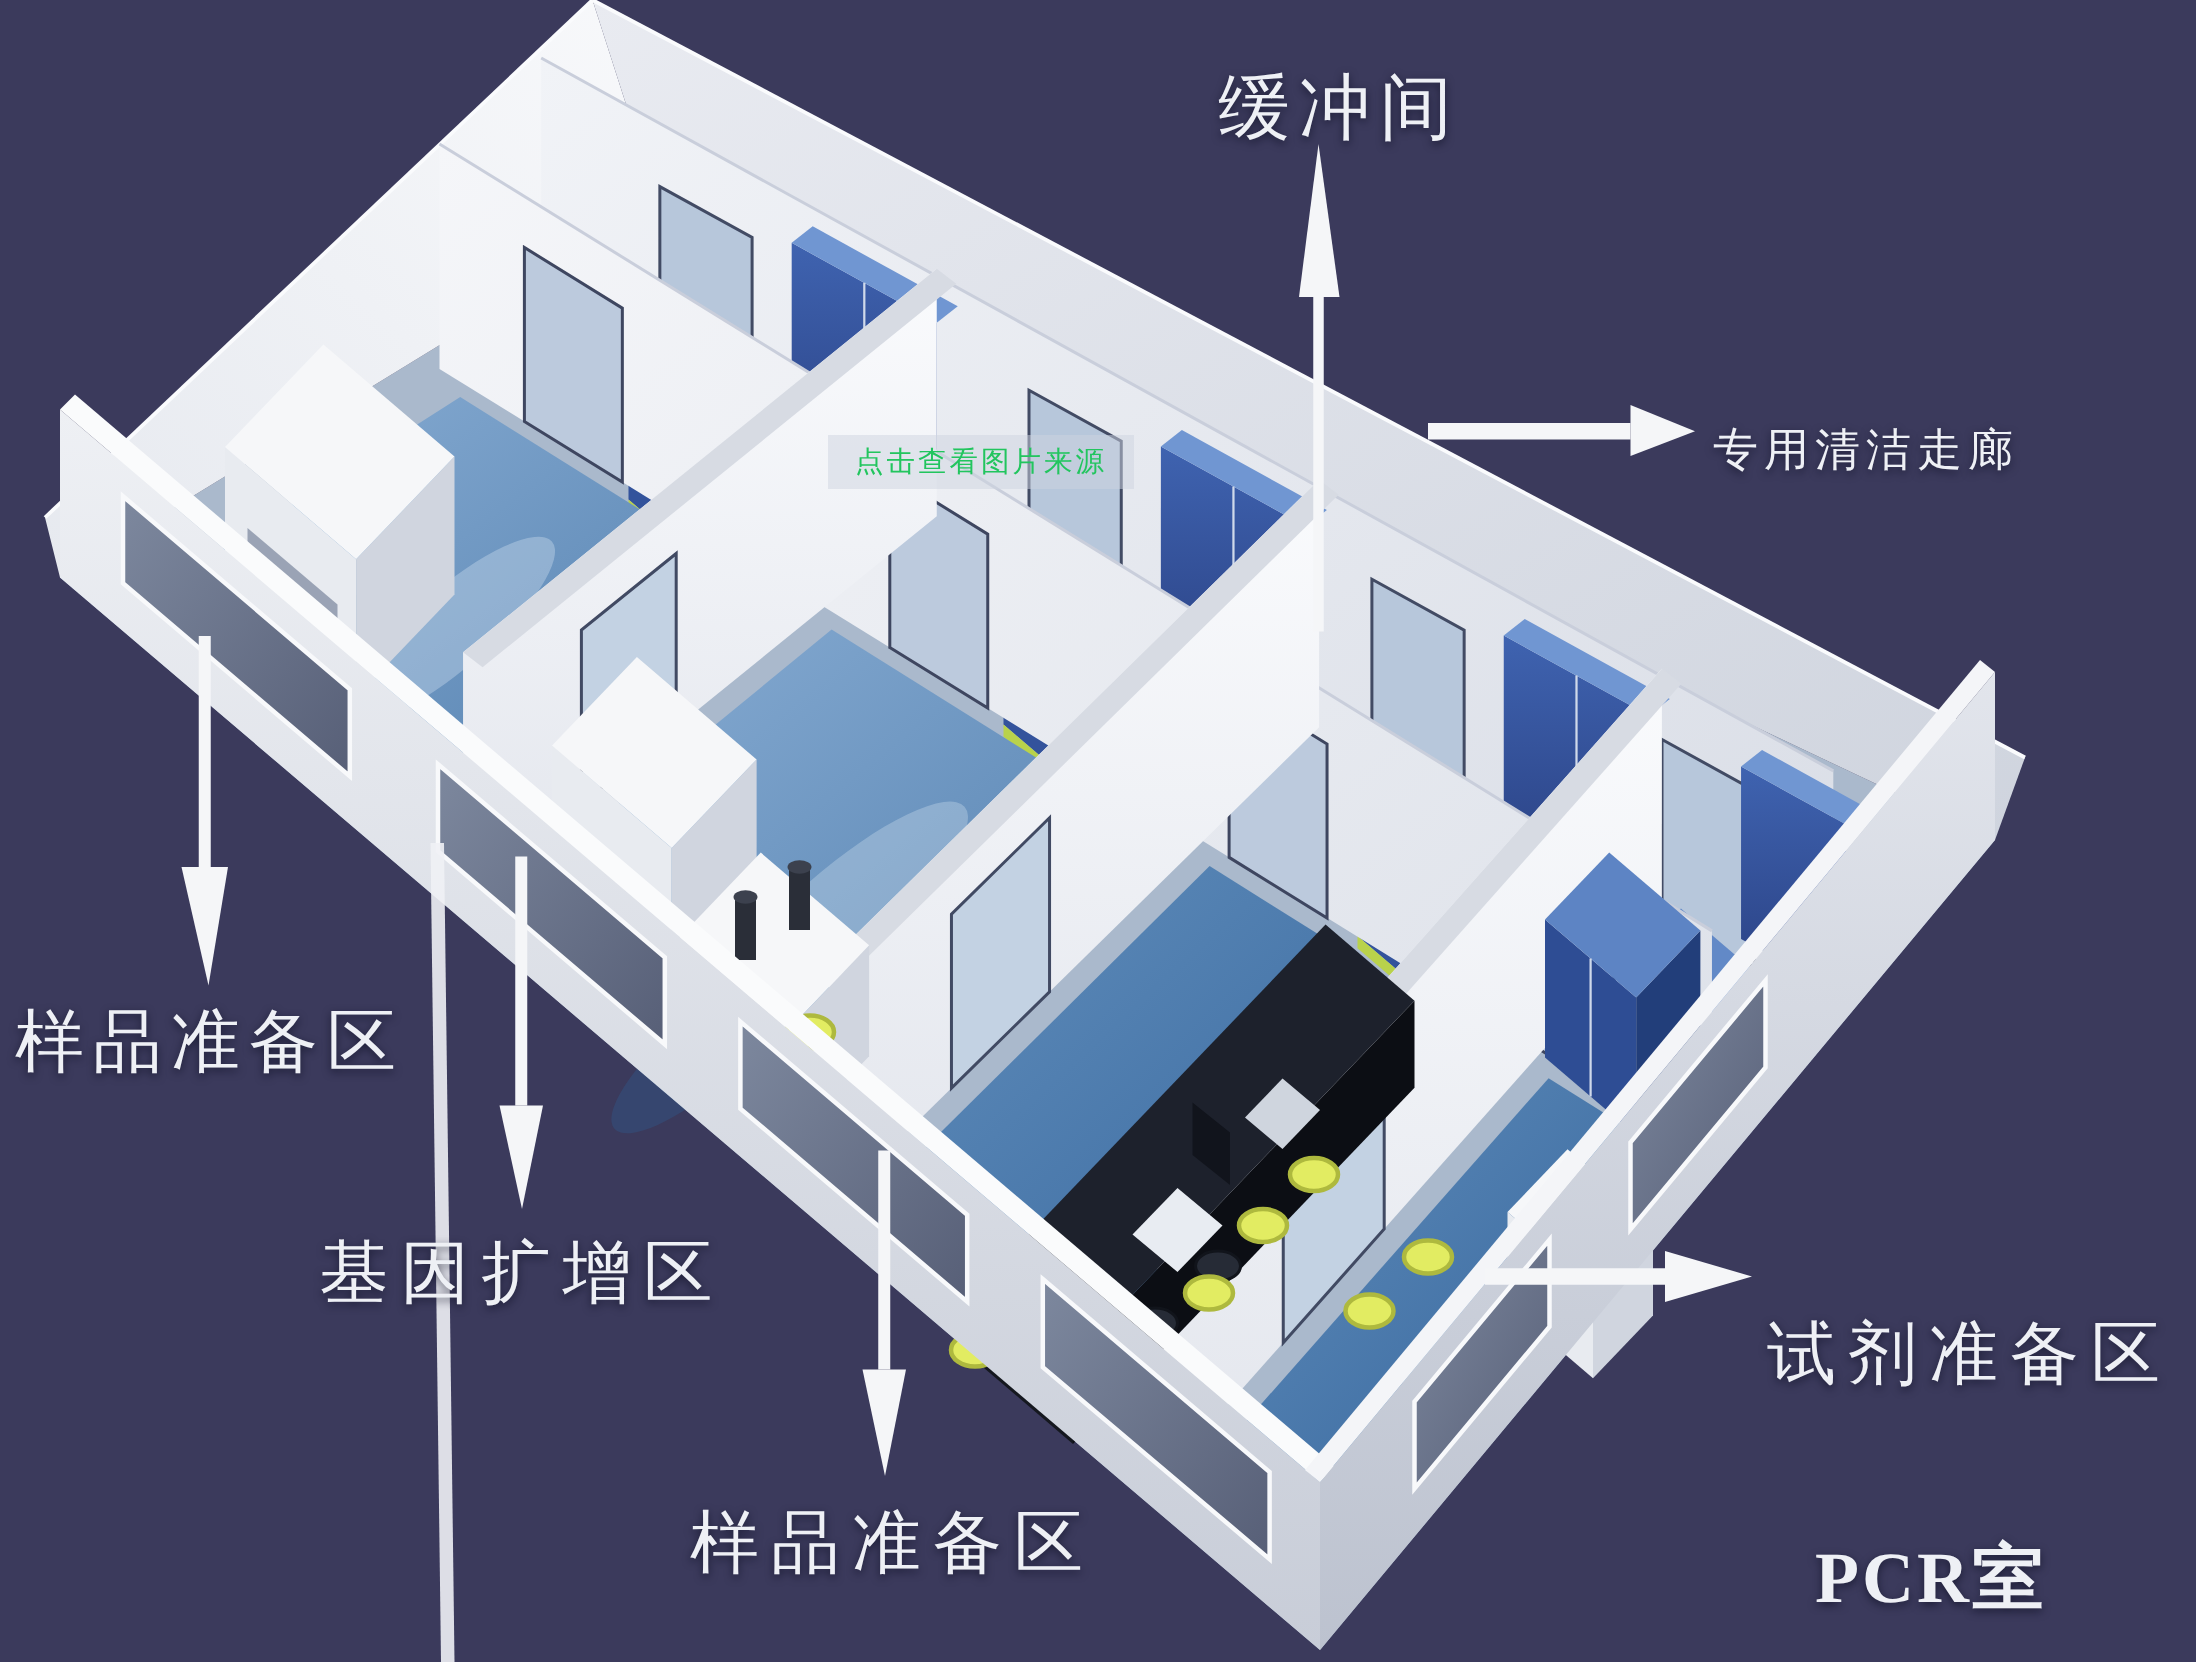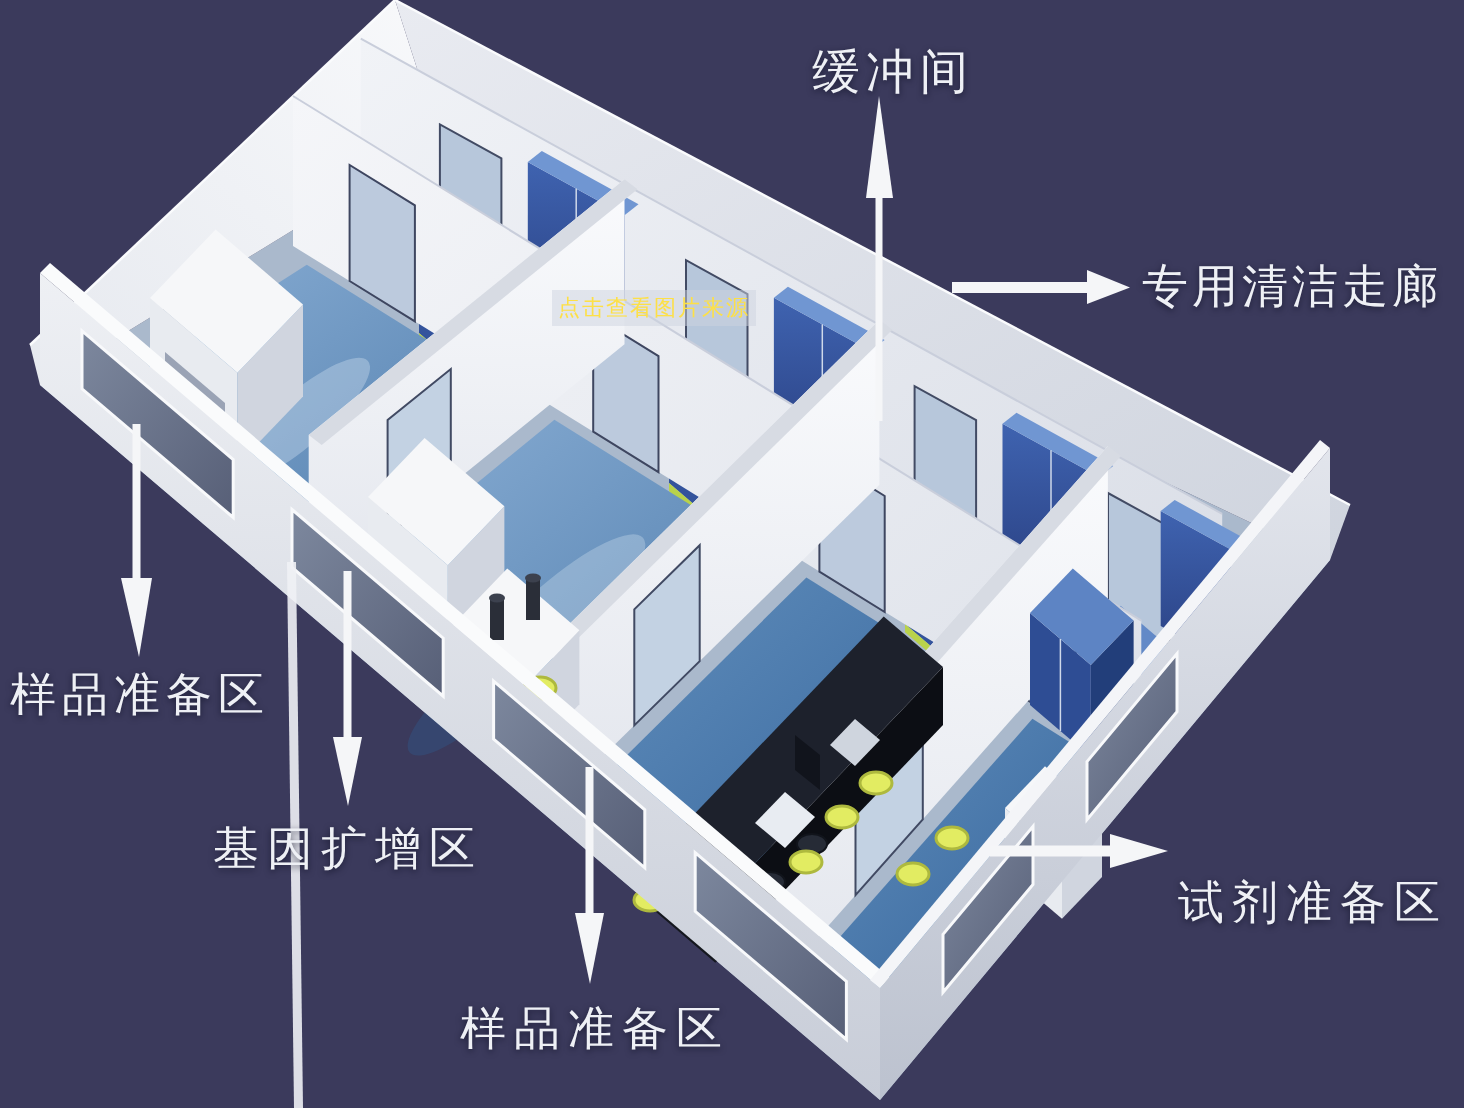--- a/index.html
+++ b/index.html
@@ -2,28 +2,28 @@
 <html><head>
 <meta charset="utf-8">
 <style>
   html,body{margin:0;padding:0;background:#23223a;}
   .stage{position:relative;width:1464px;height:1108px;overflow:hidden;
          background:#3b3a5c;font-family:Liberation Serif, serif;}
   svg{position:absolute;left:0;top:0;}
   .lbl{position:absolute;color:#eef0f5;text-shadow:0 2px 6px rgba(8,10,28,.6);
        white-space:nowrap;font-weight:500;}
   #lbl-buffer    {left:812px;  top:40px;   font-size:48px; letter-spacing:6px;}
-  #lbl-corridor  {left:1142px; top:256px;  font-size:46px; letter-spacing:4px;}
+  #lbl-corridor  {left:1142px; top:280px;  font-size:30px; letter-spacing:4px;}
   #lbl-product   {left:10px;   top:664px;  font-size:46px; letter-spacing:6px;}
   #lbl-gene      {left:213px;  top:818px;  font-size:46px; letter-spacing:8px;}
   #lbl-sample    {left:460px;  top:998px;  font-size:46px; letter-spacing:8px;}
   #lbl-reagent   {left:1178px; top:824px;  font-size:46px; letter-spacing:8px;margin-top:48px;}
   #lbl-title     {left:1210px; top:1020px; font-size:48px; letter-spacing:2px;font-weight:600;}
   .watermark{position:absolute;left:552px;top:290px;width:204px;height:36px;
-     background:rgba(206,212,224,.5);color:#fde047;font-size:22px;letter-spacing:2px;
+     background:rgba(206,212,224,.5);color:#22c55e;font-size:19px;letter-spacing:2px;
      display:flex;align-items:center;justify-content:center;cursor:pointer;text-align:right;}
 </style>
 </head>
 <body>
 
 <div class="stage">
 
 <svg width="1464" height="1108" viewBox="0 0 1464 1108">
   <defs>
     <linearGradient id="gFloorL" x1="0" y1="0" x2="1" y2="1">
@@ -294,16 +294,17 @@
     </g>
   </g>
 </svg>
 
 <div class="lbl" id="lbl-buffer">缓冲间</div>
 <div class="lbl" id="lbl-corridor">专用清洁走廊</div>
 <div class="lbl" id="lbl-product">样品准备区</div>
 <div class="lbl" id="lbl-sample">样品准备区</div>
 <div class="lbl" id="lbl-gene">基因扩增区</div>
 <div class="lbl" id="lbl-reagent">试剂准备区</div>
+<div class="lbl" id="lbl-title">PCR室</div>
 
 <div class="watermark">点击查看图片来源</div>
 
 </div>
 
 </body></html>

